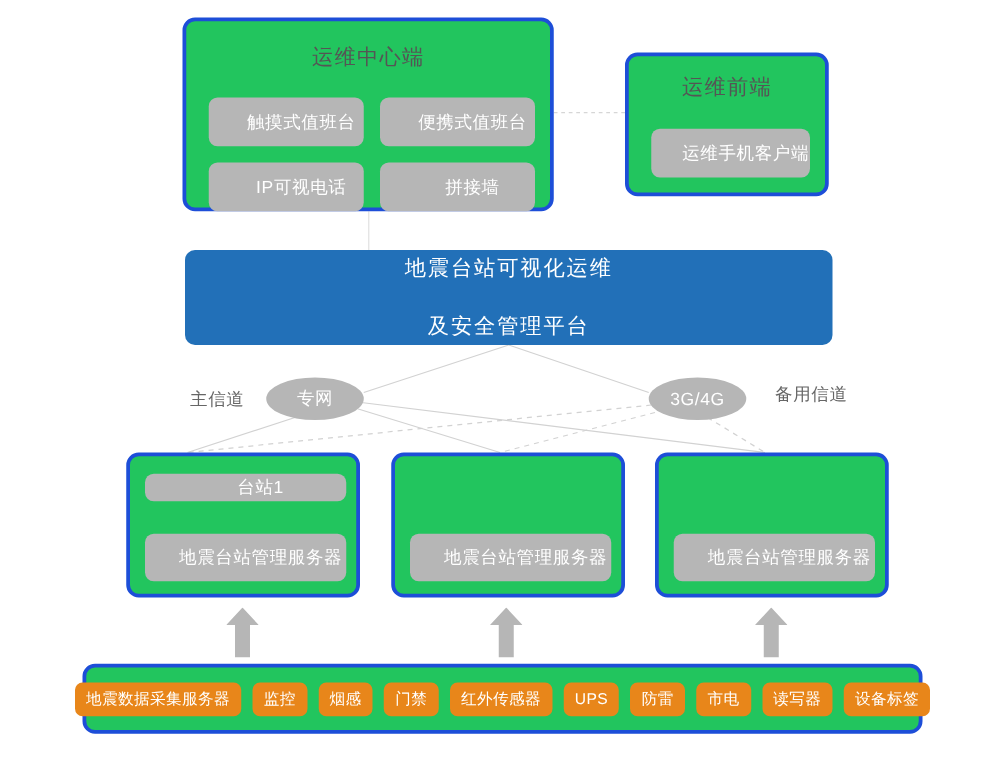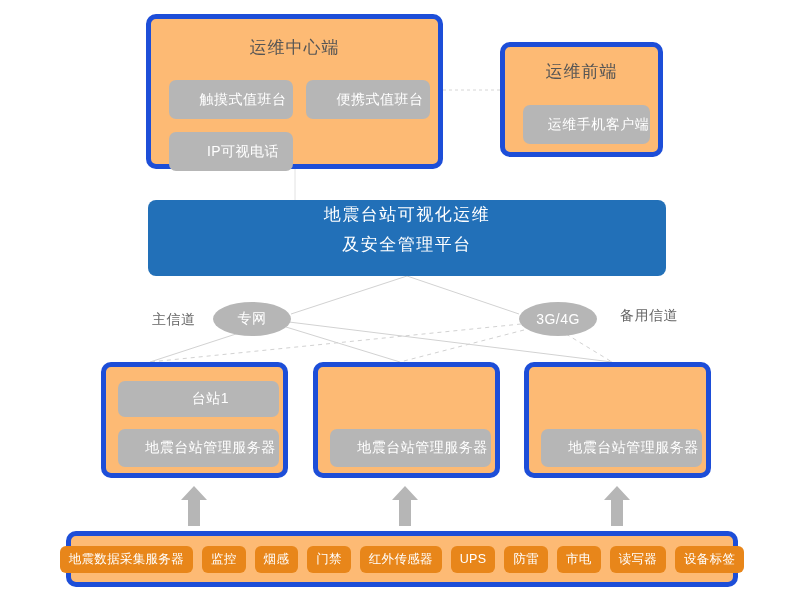--- a/index.html
+++ b/index.html
@@ -25,22 +25,22 @@
   .wires {
     position: absolute;
     left: 0; top: 0;
     width: 805px; height: 606px;
     z-index: 1;
   }
 
   
   .panel {
     position: absolute;
-    background: #fdba74;
-    border: 5px solid #1d4ed8;
+    background: #22c55e;
+    border: 3px solid #1d4ed8;
     border-radius: 10px;
     box-sizing: border-box;
     z-index: 2;
   }
 
   .panel-title {
     text-align: center;
     color: #555555;
     font-size: 17px;
     letter-spacing: 1px;
@@ -94,21 +94,21 @@
   #platform {
     position: absolute;
     left: 148px; top: 200px;
     width: 518px; height: 76px;
     background: #2270b8;
     border-radius: 8px;
     color: #ffffff;
     display: flex;
     flex-direction: column;
     align-items: center;
-    justify-content: flex-start;
+    justify-content: space-between;
     font-size: 17px;
     letter-spacing: 1.5px;
     line-height: 1.75;
     z-index: 2;
   }
 
   
   .ellipse {
     position: absolute;
     background: #b6b6b6;
@@ -141,21 +141,21 @@
     width: 187px;
     height: 116px;
   }
   #station-1 { left: 101px; }
   #station-2 { left: 313px; }
   #station-3 { left: 524px; }
 
   .station .pill.name {
     position: absolute;
     left: 12px; top: 14px;
-    width: 161px; height: 36px;
+    width: 161px; height: 22px;
   }
   .station .pill.server {
     position: absolute;
     left: 12px; top: 62px;
     width: 161px; height: 38px;
   }
 
   
   .arrow-up {
     position: absolute;
@@ -213,20 +213,21 @@
     <line x1="524" y1="330" x2="400" y2="362" stroke="#d2d2d2" stroke-width="1" stroke-dasharray="4,4"></line>
     <line x1="566" y1="334" x2="612" y2="362" stroke="#d2d2d2" stroke-width="1" stroke-dasharray="4,4"></line>
   </svg>
 
   <div class="panel" id="ops-center">
     <div class="panel-title">运维中心端</div>
     <div class="oc-grid">
       <div class="pill">触摸式值班台</div>
       <div class="pill">便携式值班台</div>
       <div class="pill">IP可视电话</div>
+      <div class="pill">拼接墙</div>
     </div>
   </div>
 
   <div class="panel" id="ops-front">
     <div class="panel-title">运维前端</div>
     <div class="of-pill-wrap">
       <div class="pill" style="width:100%;height:100%;">运维手机客户端</div>
     </div>
   </div>
 

